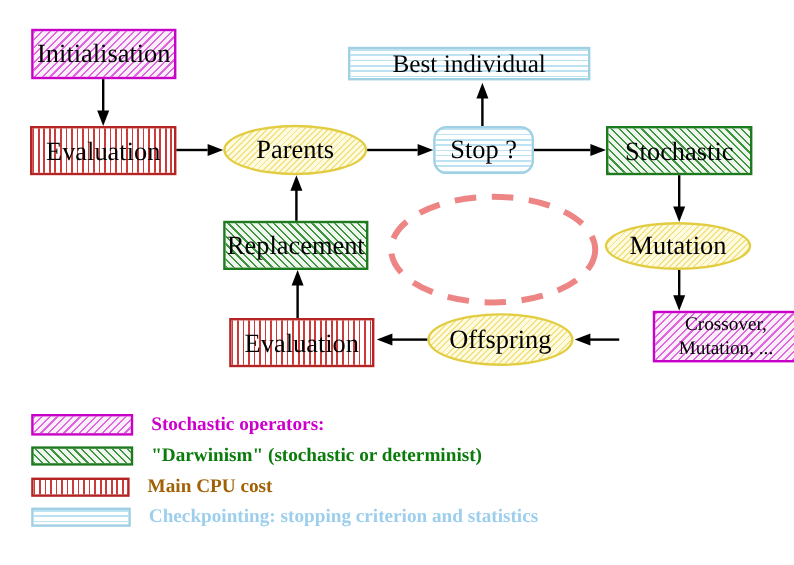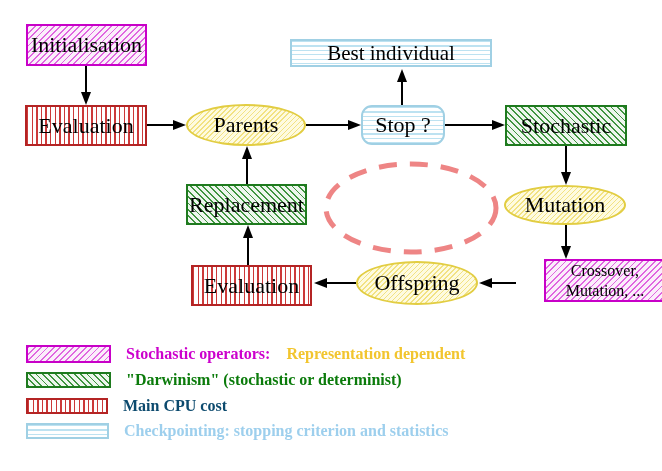--- a/index.html
+++ b/index.html
@@ -34,21 +34,21 @@
   .sw-magenta{width:85px;height:18px;border:2px solid #c800c8;
         background:repeating-linear-gradient(135deg,#e066e0 0,#e066e0 1.3px,#fbeefb 1.3px,#fbeefb 4.5px);}
   .sw-green{width:85px;height:16px;border:2px solid #1e7a1e;
         background:repeating-linear-gradient(45deg,#3f943f 0,#3f943f 1.3px,#eef6ee 1.3px,#eef6ee 4.5px);}
   .sw-red{width:82px;height:16px;border:2px solid #b42424;
         background:repeating-linear-gradient(90deg,#cc3a3a 0,#cc3a3a 1.4px,#ffffff 1.4px,#ffffff 4.6px);}
   .sw-cyan{width:83px;height:16px;border:2px solid #a0d0e4;
         background:repeating-linear-gradient(180deg,#bde2f1 0,#bde2f1 1.3px,#ffffff 1.3px,#ffffff 4.4px);}
   .legend-text{font-size:16px;font-weight:bold;white-space:nowrap;}
   .t-magenta{color:#cc00cc;} .t-gold{color:#f2c52e;margin-left:16px;}
-  .t-green{color:#0b7b0b;} .t-red{color:#0c4a6e;} .t-blue{color:#9dcfed;text-align:center;}
+  .t-green{color:#0b7b0b;} .t-red{color:#a16207;} .t-blue{color:#9dcfed;text-align:center;}
 </style>
 </head>
 <body>
 
 <div class="stage">
 
   <div class="node hatch-magenta" style="left:26px;top:24px;width:121px;height:42px">
     <span class="lbl">Initialisation</span>
   </div>
 
@@ -126,21 +126,20 @@
 
   <div class="head h-up" style="left:243px;top:225px"></div>
   <div class="line vline" style="left:247px;top:237px;height:28px"></div>
 
   <div class="head h-up" style="left:242px;top:146px"></div>
   <div class="line vline" style="left:246px;top:158px;height:26px"></div>
 
   <div class="legend-row" style="left:26px;top:345px">
     <span class="swatch sw-magenta"></span>
     <span class="legend-text t-magenta">Stochastic operators:</span>
-    <span class="legend-text t-gold">Representation dependent</span>
   </div>
 
   <div class="legend-row" style="left:26px;top:371px">
     <span class="swatch sw-green"></span>
     <span class="legend-text t-green">"Darwinism" (stochastic or determinist)</span>
   </div>
 
   <div class="legend-row" style="left:26px;top:397px">
     <span class="swatch sw-red"></span>
     <span class="legend-text t-red">Main CPU cost</span>

